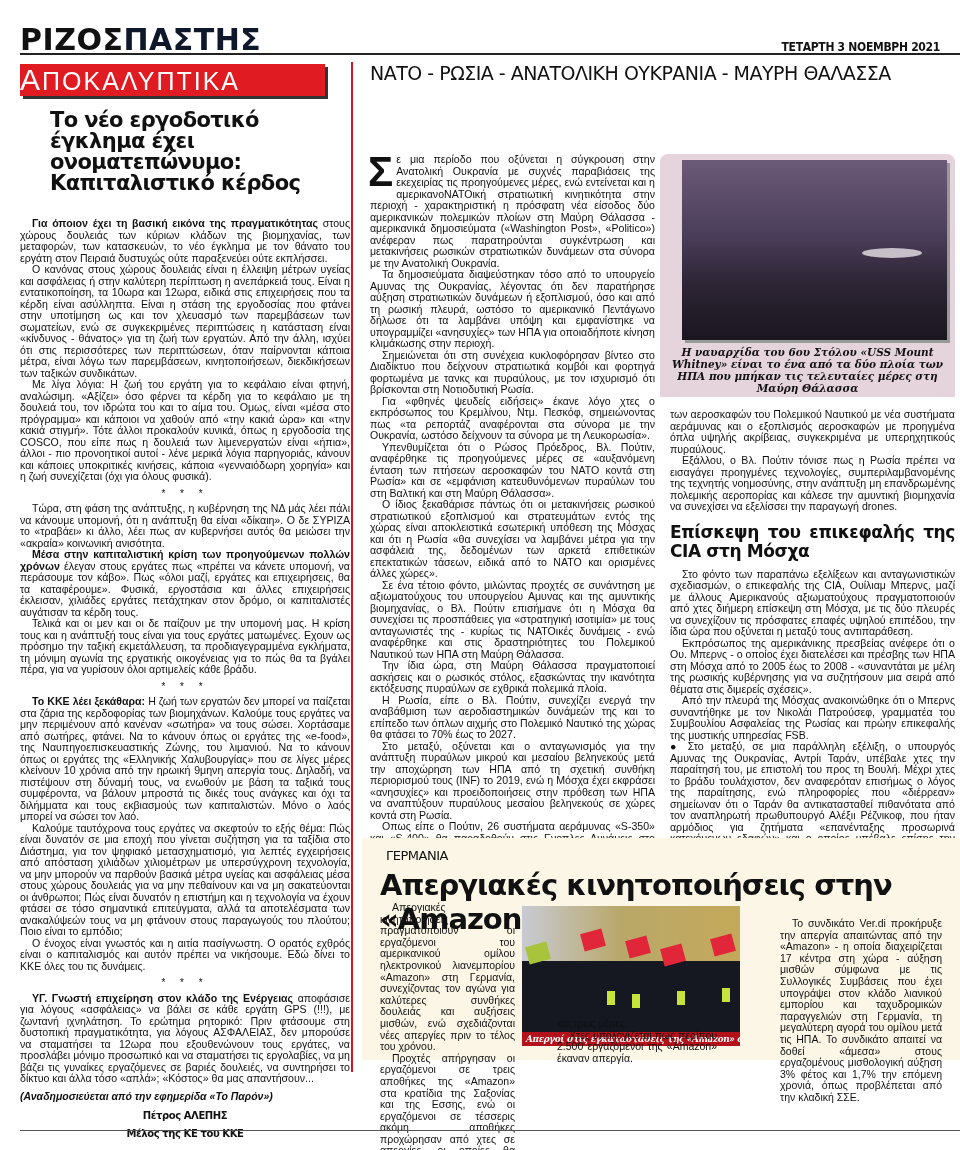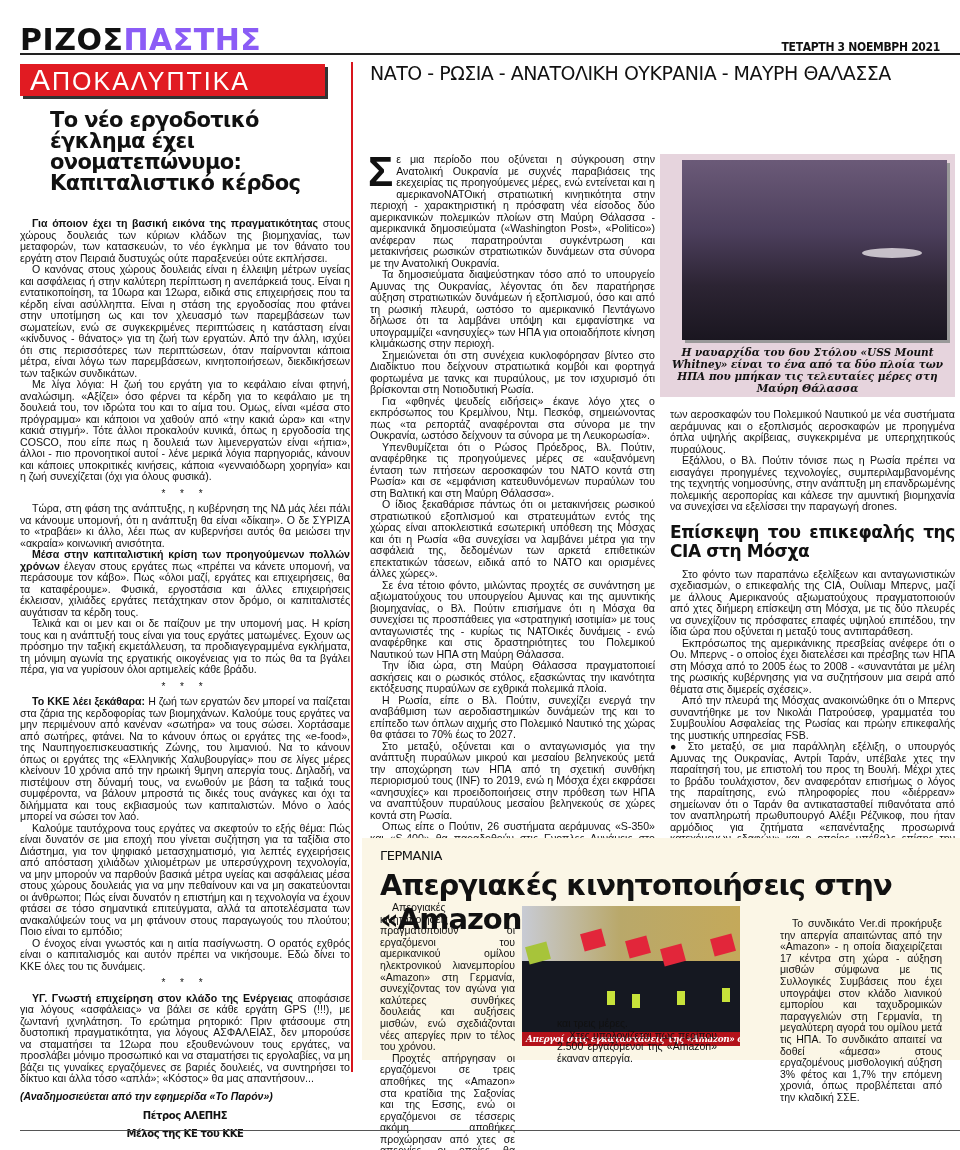--- a/index.html
+++ b/index.html
@@ -6,21 +6,21 @@
   body { width: 960px; height: 1150px; background: #fff; font-family: "Liberation Sans", sans-serif; color: #111; position: relative; overflow: hidden; }
   .masthead { position: absolute; left: 20px; top: 22px; font-family: "DejaVu Sans", sans-serif; font-weight: bold; font-size: 30px; letter-spacing: 0.5px; color: #111; }
   .masthead .star { color: #d8151d; }
   .date { position: absolute; right: 20px; top: 40px; font-size: 12px; font-weight: bold; font-family: "DejaVu Sans Condensed","DejaVu Sans", sans-serif; letter-spacing: -0.3px; }
   .topline { position: absolute; left: 20px; right: 0; top: 53px; height: 2px; background: #222; }
   .vline { position: absolute; left: 351px; top: 62px; width: 2px; height: 1010px; background: #d8151d; }
   .bottomline { position: absolute; left: 20px; right: 0; top: 1130px; height: 1px; background: #555; }
 
   
   .left { position: absolute; left: 20px; top: 64px; width: 315px; }
-  .rubric { background: #e11b22; color: #fff; height: 32px; width: 305px; padding-left: 10px; font-size: 25px; letter-spacing: 2px; line-height: 32px; box-shadow: 3px 3px 0 #333; }
+  .rubric { background: #e11b22; color: #fff; height: 32px; width: 305px; font-size: 25px; letter-spacing: 2px; line-height: 32px; box-shadow: 3px 3px 0 #333; }
   .rubric .cap { font-size: 30px; }
   .left h1 { font-size: 21px; line-height: 21px; font-weight: bold; margin: 14px 0 0 30px; color: #111; font-family: "DejaVu Sans", sans-serif; letter-spacing: -0.6px; }
   .body { font-size: 10.6px; line-height: 11.5px; text-align: justify; font-family: "Liberation Sans", sans-serif; }
   .body p { text-indent: 12px; }
   .body b { font-weight: bold; }
   .left .body { margin-top: 24px; width: 330px; }
   .stars { text-align: center; margin: 5px 0 4px; font-size: 10px; letter-spacing: 6px; }
   .source { font-style: italic; font-weight: bold; margin-top: 6px; font-size: 10.5px; }
   .sig { text-align: center; font-weight: bold; font-size: 10px; margin-top: 8px; font-family: "DejaVu Sans", sans-serif; letter-spacing: -0.4px; }
 
@@ -28,42 +28,42 @@
   .right { position: absolute; left: 370px; top: 62px; width: 585px; }
   .kicker { font-size: 19px; font-family: "DejaVu Sans", sans-serif; letter-spacing: -0.5px; font-weight: normal; }
   .right h2 { font-family: "DejaVu Sans", sans-serif; font-weight: bold; font-size: 32px; line-height: 36px; letter-spacing: -1px; margin-top: 4px; }
   .cols2 { position: absolute; top: 92px; left: 0; width: 585px; }
   .colA { position: absolute; left: 0; top: 0; width: 285px; }
   .colB { position: absolute; left: 300px; top: 0; width: 285px; }
   .dropcap { float: left; font-size: 42px; line-height: 36px; font-weight: bold; margin: 0 3px 0 -2px; }
   .photo1 { width: 265px; height: 180px; margin-left: 12px; background: linear-gradient(180deg, #6b5a78 0%, #4c3f5c 40%, #2c2433 70%, #1a1620 100%); position: relative; box-shadow: 3px 3px 0 #999; }
   .photo1 .ship { position: absolute; left: 180px; top: 88px; width: 60px; height: 10px; background: #e8e3e8; border-radius: 50%; opacity: 0.8; }
   .caption1 { background: #e6d4dd; width: 295px; margin-left: -10px; padding: 6px 8px 3px; font-style: italic; font-weight: bold; font-size: 10.5px; line-height: 12px; text-align: center; color: #111; font-family: "DejaVu Serif", serif; }
-  .caption1-wrap { background: #e6d4dd; padding-top: 6px; margin-left: -10px; width: 295px; padding-left: 10px; }
+  .caption1-wrap { background: #e6d4dd; padding-top: 6px; margin-left: -10px; width: 295px; padding-left: 10px; border-radius: 8px; }
   .subhead { font-family: "DejaVu Sans", sans-serif; font-weight: bold; font-size: 17px; line-height: 19px; margin: 10px 0 8px; letter-spacing: -0.4px; }
 
   
   .germany { position: absolute; left: 362px; top: 838px; width: 598px; height: 222px; background: #fbf6e6; }
-  .germany .gkicker { position: absolute; left: 18px; top: 10px; font-size: 13px; font-family: "DejaVu Sans", sans-serif; letter-spacing: -0.5px; }
+  .germany .gkicker { position: absolute; left: 24px; top: 10px; font-size: 13px; font-family: "DejaVu Sans", sans-serif; letter-spacing: -0.5px; }
   .germany h3 { position: absolute; left: 18px; top: 30px; font-family: "DejaVu Sans", sans-serif; font-weight: bold; font-size: 29px; letter-spacing: -1px; }
   .germany .body { font-size: 10.5px; line-height: 11.6px; }
   .gcol1 { position: absolute; left: 18px; top: 64px; width: 160px; }
   .gcol2 { position: absolute; left: 188px; top: 160px; width: 160px; }
   .gcol3 { position: absolute; left: 418px; top: 80px; width: 162px; }
   .photo2 { position: absolute; left: 160px; top: 68px; width: 218px; height: 140px; background: #1b1e2a; overflow: hidden; }
   .photo2 .bld { position: absolute; left: 0; top: 0; width: 218px; height: 55px; background: linear-gradient(90deg,#c8cbd4 0%,#b9a86a 45%,#c4a95a 100%); }
   .photo2 .crowd { position: absolute; left: 0; top: 55px; width: 218px; height: 85px; background: #151821; }
   .flag { position: absolute; width: 22px; height: 18px; background: #e2263a; transform: rotate(-15deg); }
   .vest { position: absolute; width: 8px; height: 14px; background: #c7e23a; }
   .caption2 { position: absolute; left: 0; bottom: 0; width: 218px; background: #b3121a; color: #fff; font-style: italic; font-weight: bold; font-size: 8.8px; padding: 2px 4px; font-family: "DejaVu Serif", serif; white-space: nowrap; letter-spacing: -0.3px; }
 </style>
 </head>
 <body>
 
-<div class="masthead"><span>ΡΙΖΟΣ</span><span class="star" style="color:#8b5cf6">ΠΑΣΤΗΣ</span></div>
+<div class="masthead"><span>ΡΙΖΟΣ</span><span class="star" style="color:#0f172a">ΠΑΣΤΗΣ</span></div>
 <div class="date">ΤΕΤΑΡΤΗ 3 ΝΟΕΜΒΡΗ 2021</div>
 <div class="topline"></div>
 <div class="vline"></div>
 
 <section class="left">
   <div class="rubric"><span class="cap">Α</span><span>ΠΟΚΑΛΥΠΤΙΚΑ</span></div>
   <h1>Το νέο εργοδοτικό έγκλημα έχει ονοματεπώνυμο: Καπιταλιστικό κέρδος</h1>
   <div class="body">
     <p><b>Για όποιον έχει τη βασική εικόνα της πραγματικότητας</b><span> στους χώρους δουλειάς των κύριων κλάδων της βιομηχανίας, των μεταφορών, των κατασκευών, το νέο έγκλημα με τον θάνατο του εργάτη στον Πειραιά δυστυχώς ούτε παραξενεύει ούτε εκπλήσσει.</span></p>
     <p>Ο κανόνας στους χώρους δουλειάς είναι η έλλειψη μέτρων υγείας και ασφάλειας ή στην καλύτερη περίπτωση η ανεπάρκειά τους. Είναι η εντατικοποίηση, τα 10ωρα και 12ωρα, ειδικά στις επιχειρήσεις που τα κέρδη είναι ασύλληπτα. Είναι η στάση της εργοδοσίας που φτάνει στην υποτίμηση ως και τον χλευασμό των παρεμβάσεων των σωματείων, ενώ σε συγκεκριμένες περιπτώσεις η κατάσταση είναι «κίνδυνος - θάνατος» για τη ζωή των εργατών. Από την άλλη, ισχύει ότι στις περισσότερες των περιπτώσεων, όταν παίρνονται κάποια μέτρα, είναι λόγω των παρεμβάσεων, κινητοποιήσεων, διεκδικήσεων των ταξικών συνδικάτων.</p>

